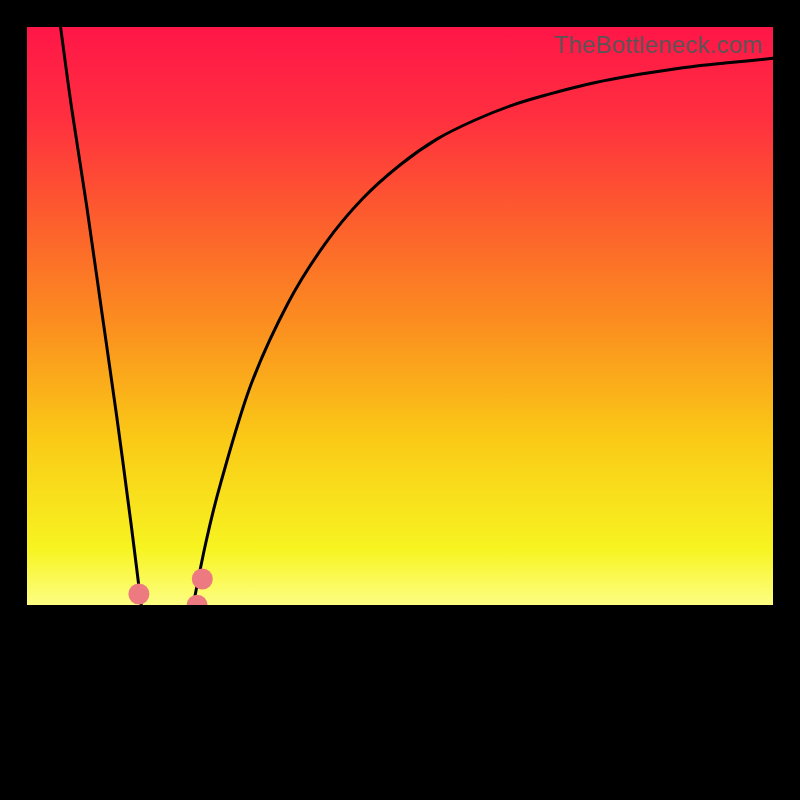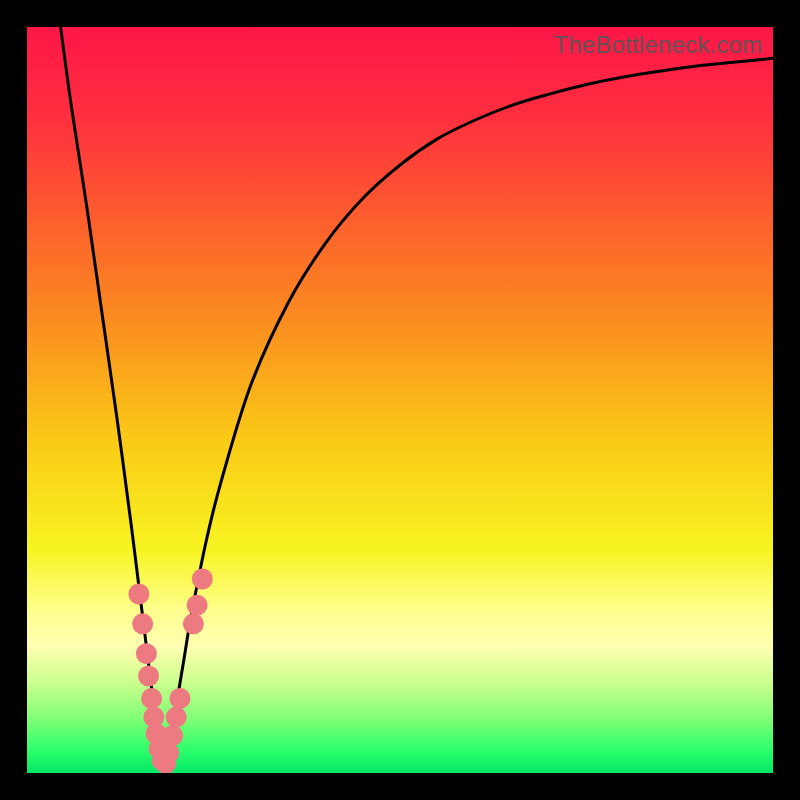--- a/index.html
+++ b/index.html
@@ -17,21 +17,21 @@
     top: 0;
     width: 800px;
     height: 800px;
     background: #000;
   }
   .plot {
     position: absolute;
     left: 27px;
     top: 27px;
     width: 746px;
-    height: 746px;
+    height: 578px;
     overflow: hidden;
   }
   .watermark {
     position: absolute;
     top: 4px;
     right: 10px;
     font-size: 24px;
     font-weight: 400;
     color: #565656;
     letter-spacing: 0.2px;

